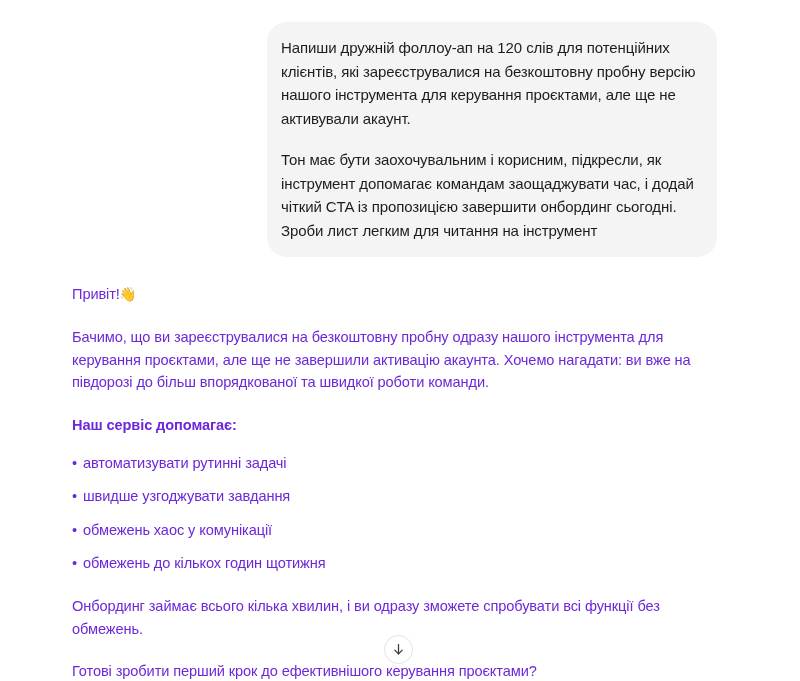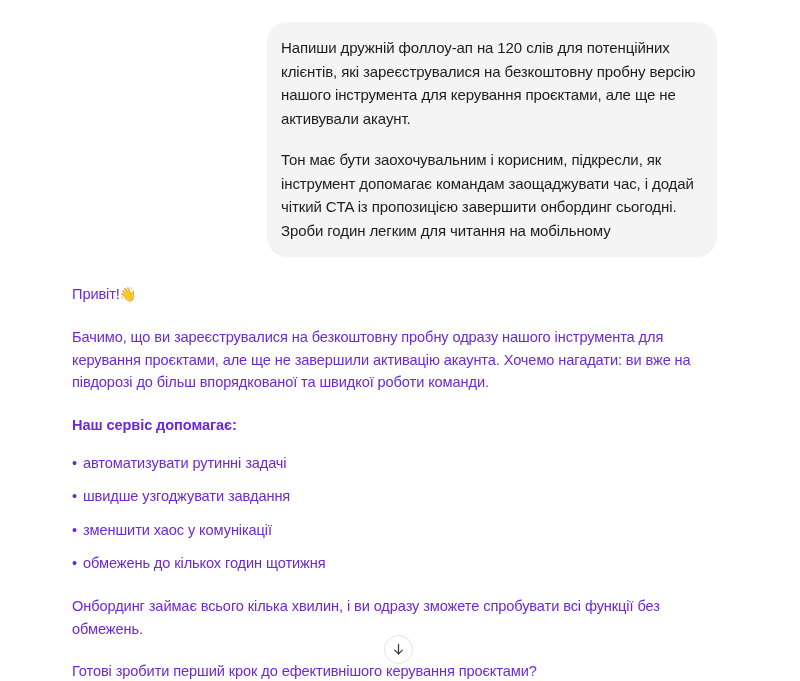--- a/index.html
+++ b/index.html
@@ -96,38 +96,38 @@
   }
 </style>
 </head>
 <body>
 
 <div class="conversation">
 
   <div class="user-row">
     <div class="user-bubble">
       <p>Напиши дружній фоллоу-ап на 120 слів для потенційних клієнтів, які зареєструвалися на безкоштовну пробну версію нашого інструмента для керування проєктами, але ще не активували акаунт.</p>
-      <p>Тон має бути заохочувальним і корисним, підкресли, як інструмент допомагає командам заощаджувати час, і додай чіткий CTA із пропозицією завершити онбординг сьогодні. Зроби годин легким для читання на мобільному</p>
+      <p>Тон має бути заохочувальним і корисним, підкресли, як інструмент допомагає командам заощаджувати час, і додай чіткий CTA із пропозицією завершити онбординг сьогодні. Зроби лист легким для читання на інструмент</p>
     </div>
   </div>
 
   <div class="assistant">
 
     <p>
       <span>Привіт!</span><span class="emoji">👋</span>
     </p>
 
     <p>Бачимо, що ви зареєструвалися на безкоштовну пробну одразу нашого інструмента для керування проєктами, але ще не завершили активацію акаунта. Хочемо нагадати: ви вже на півдорозі до більш впорядкованої та швидкої роботи команди.</p>
 
     <p class="tight">Наш сервіс допомагає:</p>
 
     <ul class="bullets">
       <li><span class="dot">•</span><span>автоматизувати рутинні задачі</span></li>
       <li><span class="dot">•</span><span>швидше узгоджувати завдання</span></li>
-      <li><span class="dot">•</span><span>зменшити хаос у комунікації</span></li>
+      <li><span class="dot">•</span><span>обмежень хаос у комунікації</span></li>
       <li><span class="dot">•</span><span>обмежень до кількох годин щотижня</span></li>
     </ul>
 
     <p>Онбординг займає всього кілька хвилин, і ви одразу зможете спробувати всі функції без обмежень.</p>
 
     <p>Готові зробити перший крок до ефективнішого керування проєктами?</p>
 
   </div>
 
   <button class="scroll-btn" aria-label="scroll to bottom">

